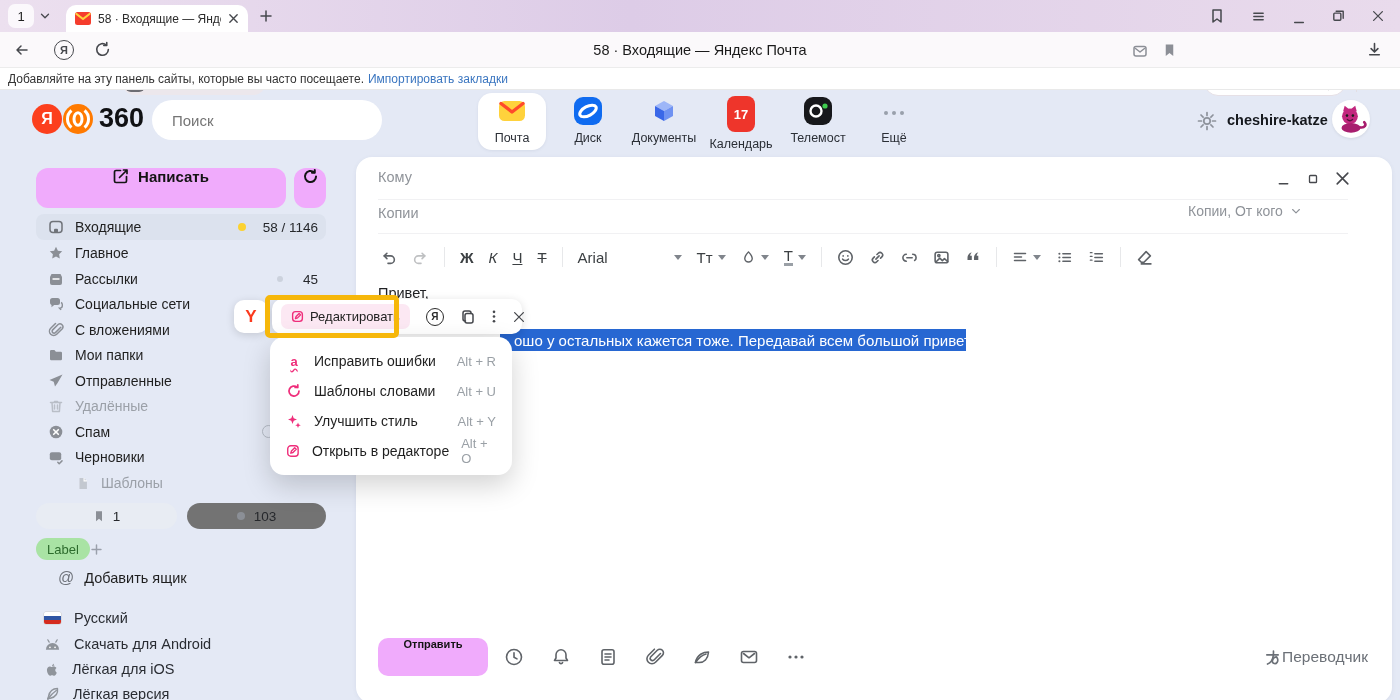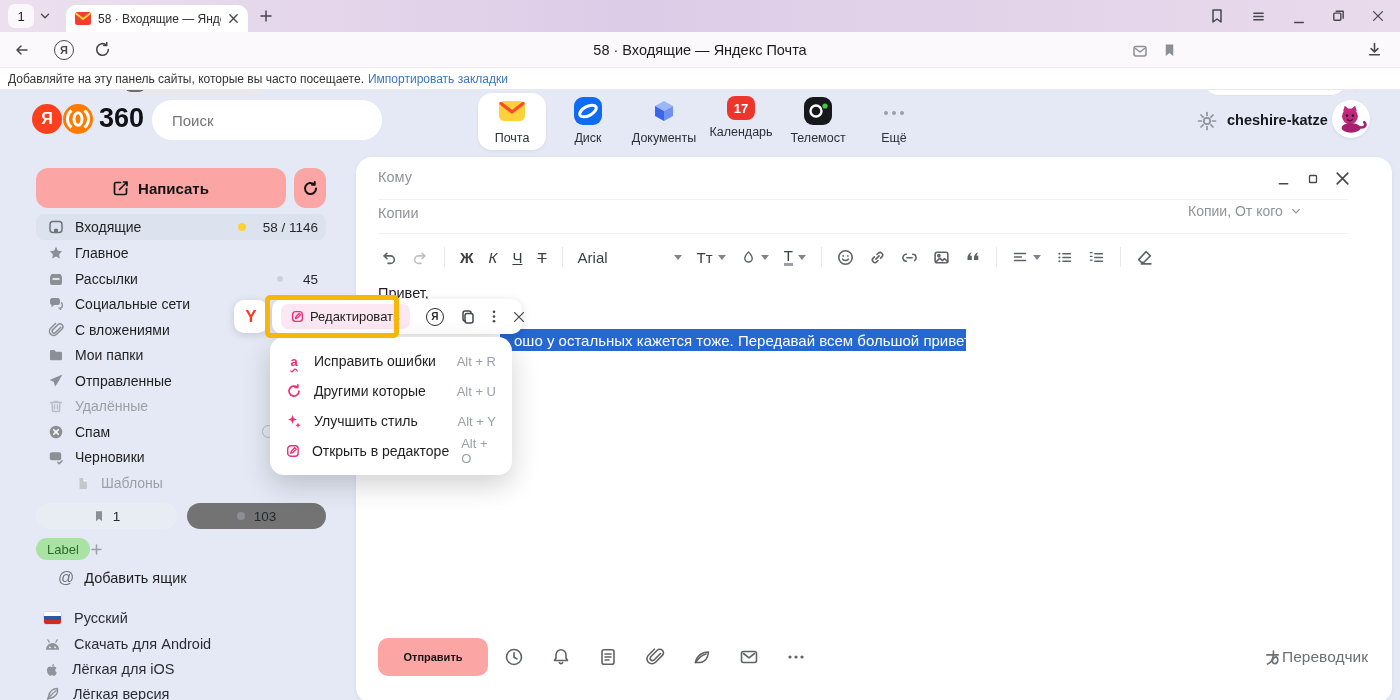--- a/index.html
+++ b/index.html
@@ -17,21 +17,21 @@
 .svc{position:absolute;top:96px;width:84px;display:flex;flex-direction:column;align-items:center;gap:5px;font-size:12.5px;color:#2b2f36}
 .frow{position:absolute;left:36px;width:290px;height:26px;display:flex;align-items:center;padding:0 8px 0 12px;gap:11px;font-size:14px;color:#1f1f1f}
 .frow .lb{flex:1;white-space:nowrap}
 .frow.mut{color:#9ba0a8}
 .sel{background:#dce2ee;border-radius:8px}
 .card{left:356px;top:157px;width:1036px;height:546px;background:#fff;border-radius:16px;box-shadow:0 1px 4px rgba(80,90,120,.08)}
 .crel{position:absolute}
 .tsep{width:1px;height:20px;background:#e7e8ea}
 .tlet{font-size:15px;color:#3c4043}
 .caret{width:0;height:0;border-left:4px solid transparent;border-right:4px solid transparent;border-top:5px solid #80858c}
-.ybtn{background:#fca5a5;border-radius:12px;display:flex;align-items:center;justify-content:center}
+.ybtn{background:#f0abfc;border-radius:12px;display:flex;justify-content:center}
 .menu{left:270px;top:337px;width:242px;background:#fff;border-radius:14px;box-shadow:0 10px 28px rgba(0,0,0,.18);padding:9px 0;z-index:50}
 .mitem{height:30px;display:flex;align-items:center;padding:0 16px;gap:12px}
 .mitem .ml{flex:1;font-size:14px;color:#1f1f1f;white-space:nowrap}
 .mitem .ms{font-size:13px;color:#9aa0a6}
 .wavy{color:#ef2e7b;font-size:13px;font-weight:700;text-decoration:underline;text-decoration-style:wavy;text-underline-offset:2px}
 .pinkpill{height:25px;padding:0 10px;background:#fce8f3;border-radius:7px;display:flex;align-items:center;gap:6px;font-size:13px;color:#222;white-space:nowrap}
 .psep{width:1px;height:18px;background:#ececec}
 </style>
 </head>
 <body>
@@ -180,21 +180,21 @@
   </div>
   <div class="svc" style="left:622px">
     <svg width="30" height="30" viewBox="0 0 30 30">
         <path d="M6 10l9-5 9 5-9 5z" fill="#9db6f8"></path>
         <path d="M6 10v10l9 5V15z" fill="#3a67e8"></path>
         <path d="M24 10v10l-9 5V15z" fill="#6f92f2"></path>
       </svg>
     <span>Документы</span>
   </div>
   <div class="svc" style="left:699px">
-    <div style="width:28px;height:24px;background:#ee352b;border-radius:8px;color:#fff;font-size:13px;font-weight:700;display:flex;align-items:center;justify-content:center">17</div>
+    <div style="width:28px;height:36px;background:#ee352b;border-radius:8px;color:#fff;font-size:13px;font-weight:700;display:flex;align-items:center;justify-content:center">17</div>
     <span>Календарь</span>
   </div>
   <div class="svc" style="left:776px">
     <svg width="30" height="30" viewBox="0 0 30 30">
         <rect x="1" y="1" width="28" height="28" rx="9" fill="#17181b"></rect>
         <circle cx="13" cy="15" r="5.5" fill="none" stroke="#fff" stroke-width="2.4"></circle>
         <circle cx="22" cy="10" r="2.6" fill="#3fcc4e"></circle>
       </svg>
     <span>Телемост</span>
   </div>
@@ -564,21 +564,21 @@
     <div class="mitem">
       <span class="wavy" style="width:16px;text-align:center">a</span>
       <span class="ml">Исправить ошибки</span>
       <span class="ms">Alt + R</span>
     </div>
     <div class="mitem">
       <svg class="ic" width="16" height="16" viewBox="0 0 16 16" style="stroke:#ef2e7b;stroke-width:1.7">
           <path d="M13 8a5 5 0 1 1-1.7-3.7"></path>
           <path d="M11.8 1.8v2.7H9.1"></path>
         </svg>
-      <span class="ml">Другими которые</span>
+      <span class="ml">Шаблоны словами</span>
       <span class="ms">Alt + U</span>
     </div>
     <div class="mitem">
       <svg width="16" height="16" viewBox="0 0 16 16">
           <path d="M6.5 2l1.2 3.3L11 6.5 7.7 7.7 6.5 11 5.3 7.7 2 6.5l3.3-1.2z" fill="#ef2e7b"></path>
           <path d="M12 9.5l.8 2 2 .8-2 .8-.8 2-.8-2-2-.8 2-.8z" fill="#ef2e7b"></path>
         </svg>
       <span class="ml">Улучшить стиль</span>
       <span class="ms">Alt + Y</span>
     </div>

